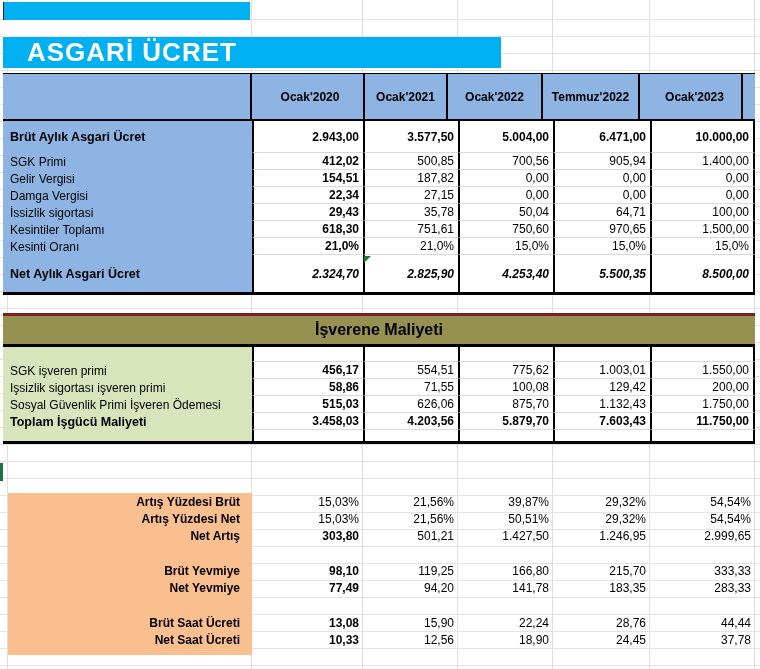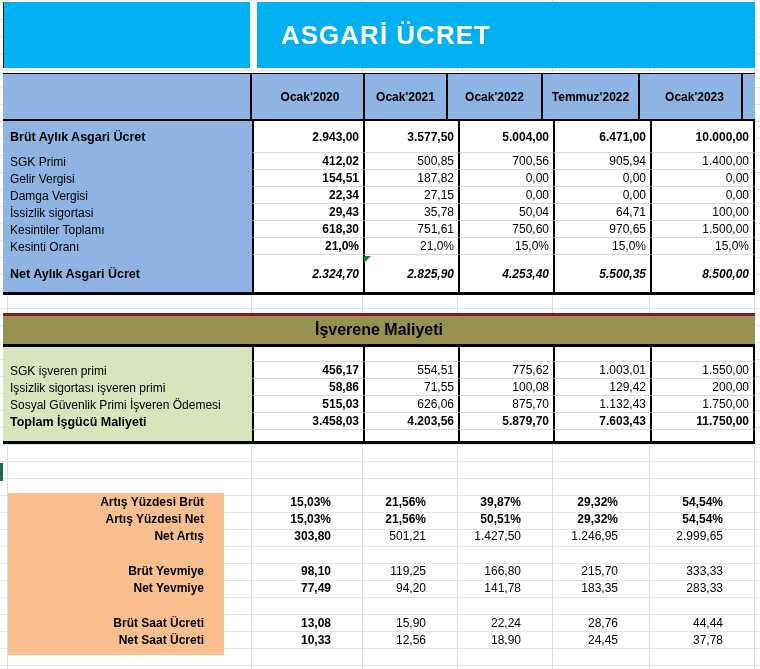--- a/index.html
+++ b/index.html
@@ -20,21 +20,21 @@
       linear-gradient(#dedede,#dedede),
       linear-gradient(#dedede,#dedede);
     background-size:auto auto,1px 100%,1px 100%,1px 100%,1px 100%,1px 100%,1px 100%,1px 100%;
     background-position:0 3px,7px 0,251px 0,362px 0,457px 0,552px 0,649px 0,754px 0;
     background-repeat:repeat,no-repeat,no-repeat,no-repeat,no-repeat,no-repeat,no-repeat,no-repeat;
   }
 
   .abs { position:absolute; z-index:1; }
 
   
-  .title-row { top:2px; left:3px; width:752px; height:66px; display:flex; }
+  .title-row { top:2px; left:3px; width:752px; height:66px; display:flex;flex-direction:column; }
   .title-left { width:247px; height:100%; background:var(--cyan,#00b0f0); border-left:1px solid #222; }
   .title-gap { width:7px; height:100%; background:#fff; }
   .title-main { width:498px; height:100%; background:var(--cyan,#00b0f0); display:flex; align-items:center; }
   .title-text { font-size:26px; font-weight:700; color:#fff; letter-spacing:1px; padding-left:24px; }
 
   
   .header-row { top:73px; left:3px; width:752px; height:48px; background:var(--blue,#8db4e2);
     border-top:1px solid #000; border-bottom:2px solid #000; display:flex; }
   .hdr-label { width:249px; height:100%; border-right:2px solid #000; }
   .hdr-gap { width:5px; height:100%; }
@@ -74,24 +74,24 @@
   
   .emp { top:347px; left:3px; width:752px; border-bottom:3px solid #000; }
   .emp .lbl { background:var(--green,#d7e4bc); }
   .emp .trow.pad-top { height:15px; }
   .emp .trow.pad-bottom { height:11px; }
   .emp .trow.pad-bottom .val { border-bottom:none; }
 
   
   .inc { top:491px; left:3px; width:752px; padding-top:2px; }
   .inc .trow { height:17.3px; }
-  .inc .lbl { margin-left:5px; width:216px; background:var(--orange,#fabf8f);
-    justify-content:flex-end; padding-right:20px; font-weight:700; font-size:12px; }
+  .inc .lbl { margin-left:5px; width:244px; background:var(--orange,#fabf8f);
+    justify-content:flex-end; padding-right:12px; font-weight:700; font-size:12px; }
   .inc .val { background:transparent; border:none; }
-  .inc .trow[data-vw="b"] .val { font-weight:700; }
+  .inc .trow[data-vw="b"] .val { font-weight:400; }
   .inc .trow.filler { height:6px; }
 
   
   .err-triangle { left:364px; top:256px; width:0; height:0;
     border-top:7px solid #1e7a33; border-right:7px solid transparent; }
   .sel-marker { left:0; top:463px; width:3px; height:18px; background:#1e7145; }
 </style>
 </head>
 <body>
 

